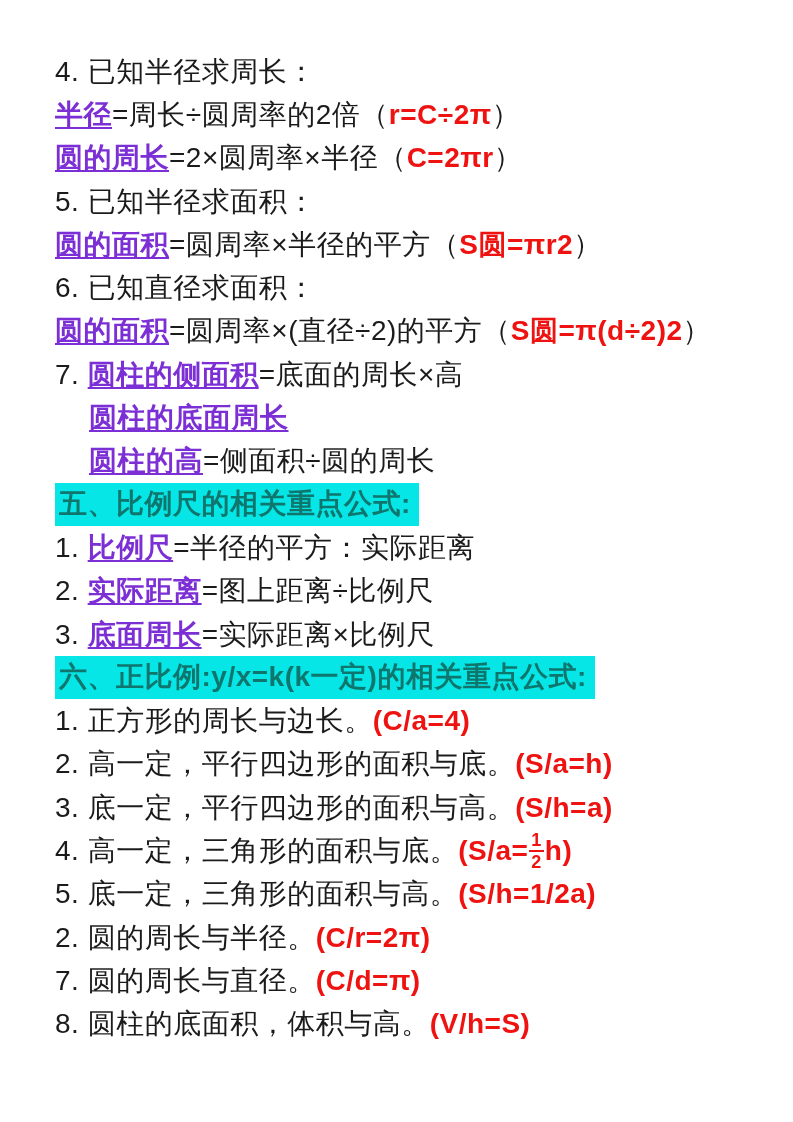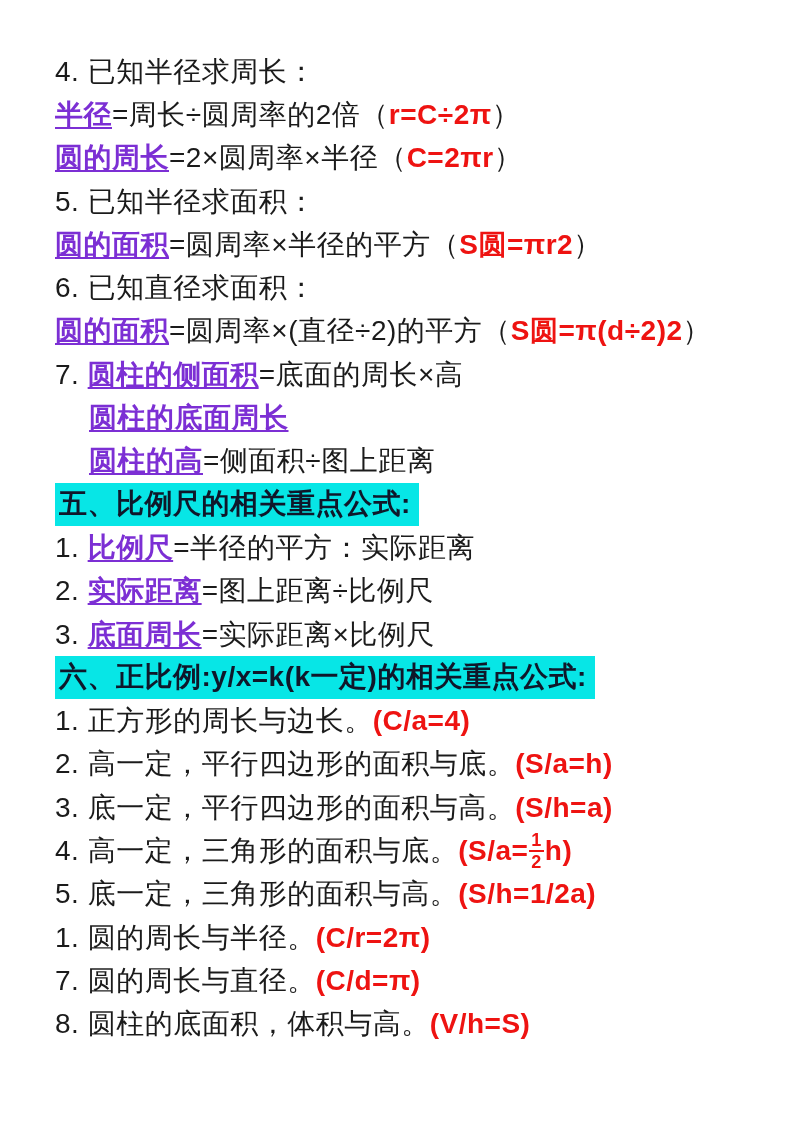--- a/index.html
+++ b/index.html
@@ -34,21 +34,21 @@
   .c-p{
     color:var(--purple);
     font-weight:700;
     text-decoration:underline;
     text-decoration-thickness:2px;
     text-underline-offset:3px;
   }
   .c-r{color:var(--red);font-weight:700;}
   .band{
     background:var(--cyan);
-    color:#0f172a;
+    color:#0f766e;
     font-weight:700;
     padding:2px 8px 3px 4px;
   }
   .frac{
     display:inline-flex;
     flex-direction:column;
     align-items:center;
     line-height:1;
     font-size:18px;
     font-weight:700;
@@ -109,21 +109,21 @@
       <span class="c-p">圆柱的侧面积</span>
       <span class="c-b">=底面的周长×高</span>
     </div>
 
     <div class="line indent">
       <span class="c-p">圆柱的底面周长</span>
     </div>
 
     <div class="line indent">
       <span class="c-p">圆柱的高</span>
-      <span class="c-b">=侧面积÷图上距离</span>
+      <span class="c-b">=侧面积÷圆的周长</span>
     </div>
 
     <div class="line">
       <span class="band">五、比例尺的相关重点公式:</span>
     </div>
 
     <div class="line">
       <span class="c-b">1. </span>
       <span class="c-p">比例尺</span>
       <span class="c-b">=半径的平方：实际距离</span>
@@ -169,21 +169,21 @@
       </span>
       <span class="c-r">h)</span>
     </div>
 
     <div class="line">
       <span class="c-b">5. 底一定，三角形的面积与高。</span>
       <span class="c-r">(S/h=1/2a)</span>
     </div>
 
     <div class="line">
-      <span class="c-b">1. 圆的周长与半径。</span>
+      <span class="c-b">2. 圆的周长与半径。</span>
       <span class="c-r">(C/r=2π)</span>
     </div>
 
     <div class="line">
       <span class="c-b">7. 圆的周长与直径。</span>
       <span class="c-r">(C/d=π)</span>
     </div>
 
     <div class="line">
       <span class="c-b">8. 圆柱的底面积，体积与高。</span>

